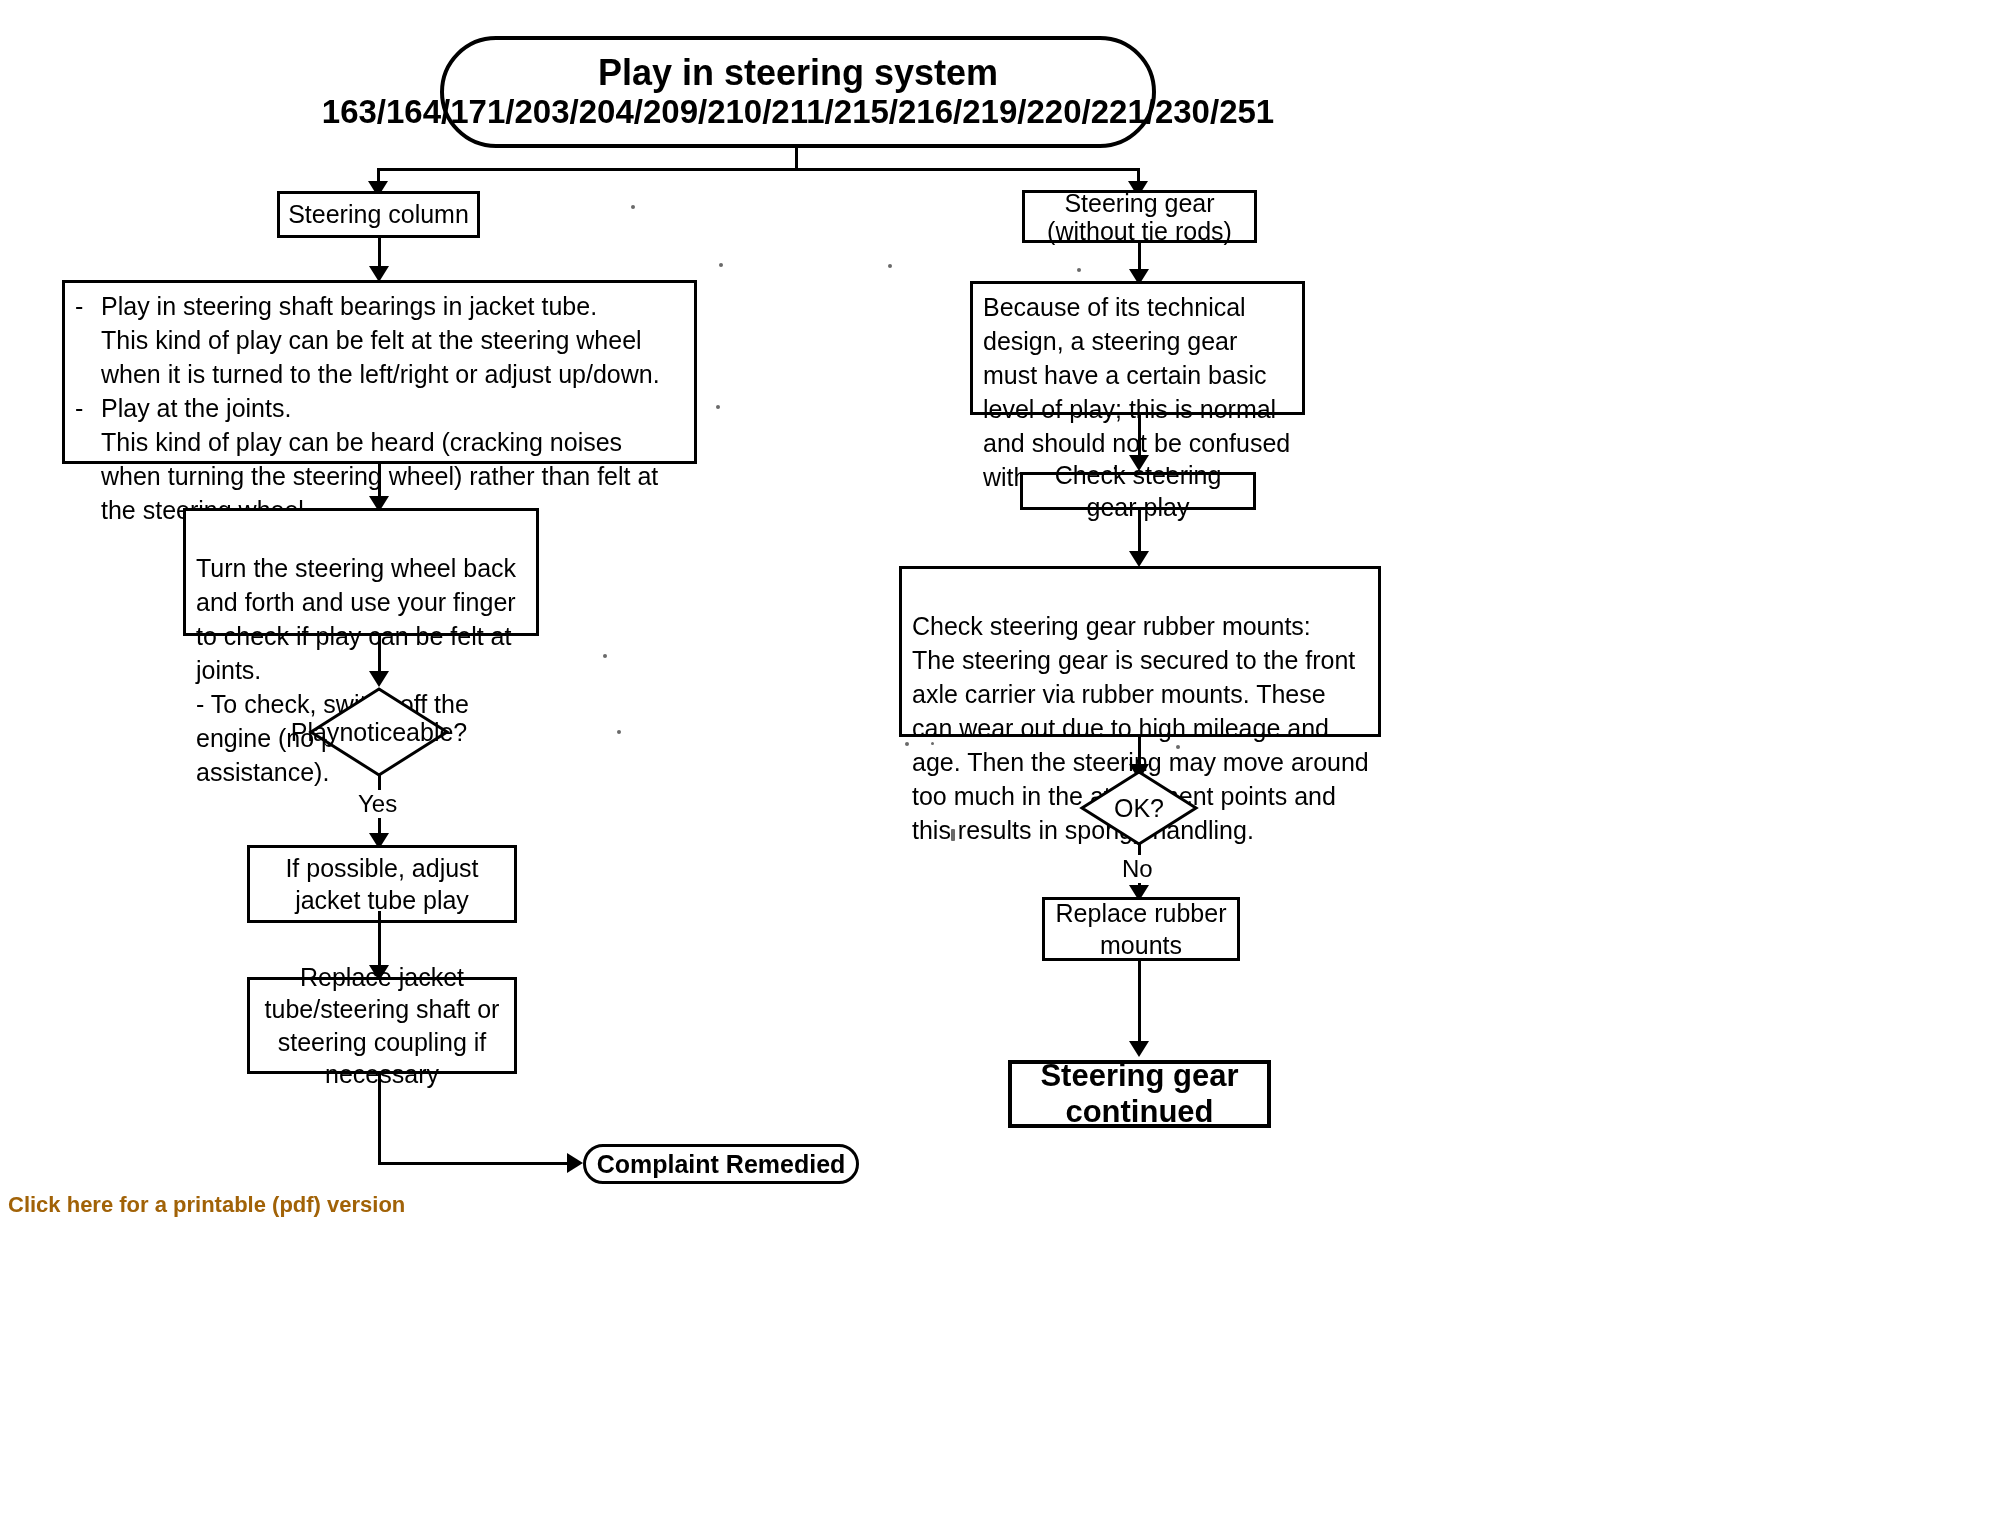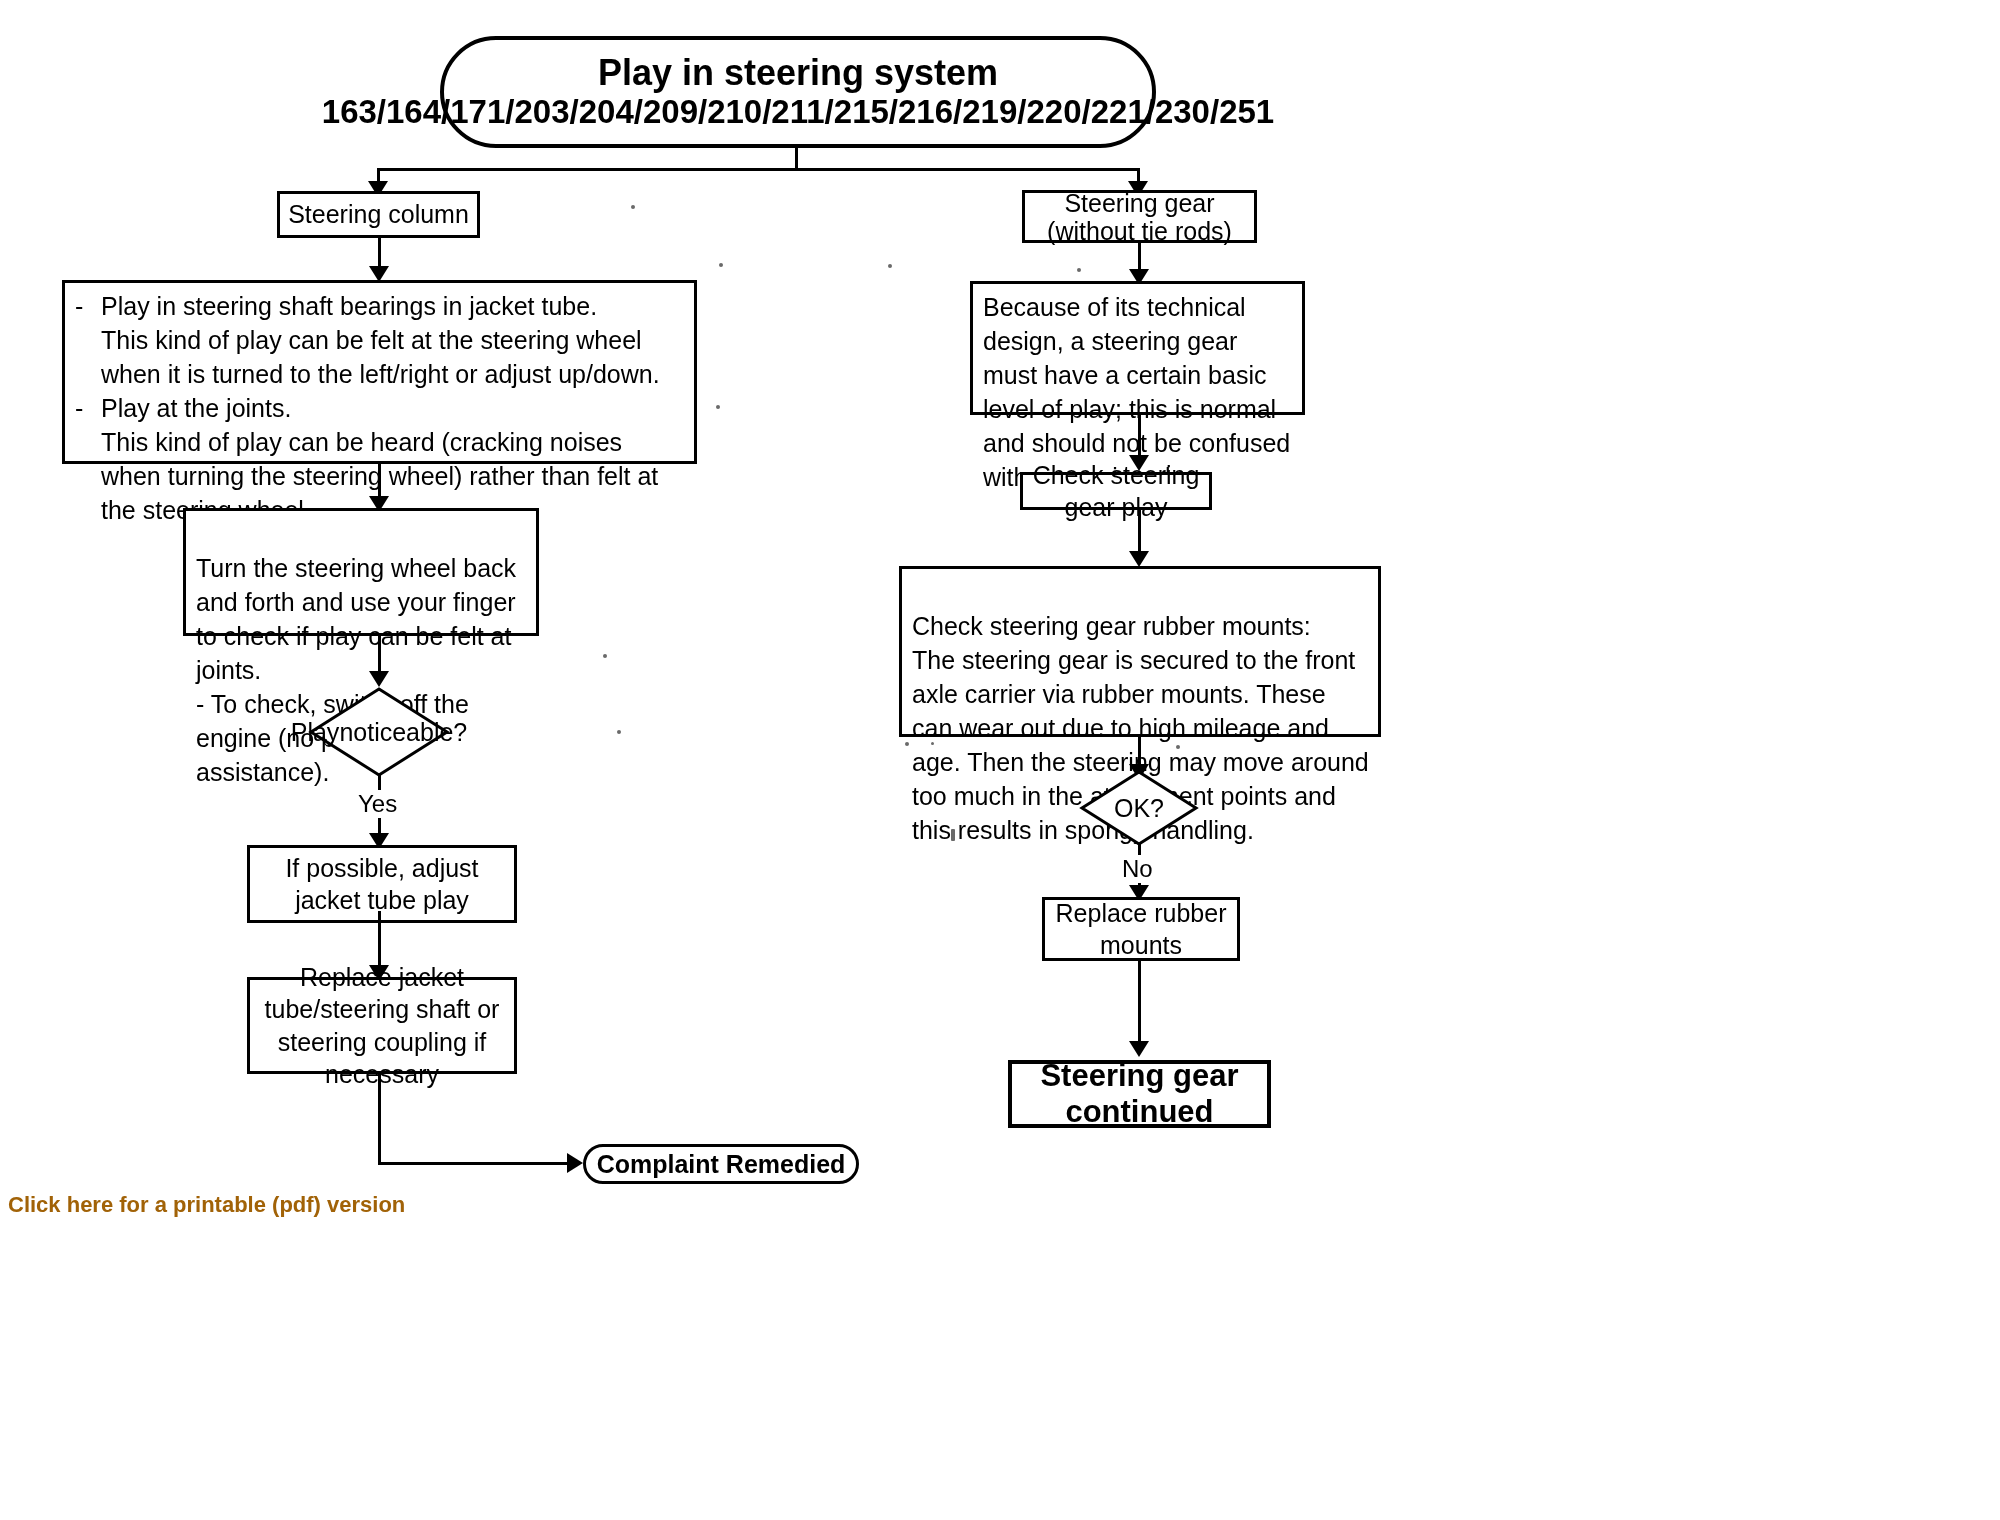--- a/index.html
+++ b/index.html
@@ -205,21 +205,21 @@
   <div class="vline" style="left:1138px;top:243px;height:32px;"></div>
   <div class="arrow-down" style="left:1129px;top:269px;"></div>
 
   <div class="node left-text" style="left:970px;top:281px;width:335px;height:134px;">
     <span>Because of its technical design, a steering gear must have a certain basic level of play; this is normal and should not be confused with excessive play.</span>
   </div>
 
   <div class="vline" style="left:1138px;top:415px;height:47px;"></div>
   <div class="arrow-down" style="left:1129px;top:455px;"></div>
 
-  <div class="node" style="left:1020px;top:472px;width:192px;height:38px;">
+  <div class="node" style="left:1020px;top:472px;width:236px;height:38px;">
     <span>Check steering gear play</span>
   </div>
 
   <div class="vline" style="left:1138px;top:510px;height:48px;"></div>
   <div class="arrow-down" style="left:1129px;top:551px;"></div>
 
   <div class="node left-text" style="left:899px;top:566px;width:482px;height:171px;white-space:pre-line;">
     <span>Check steering gear rubber mounts:
 The steering gear is secured to the front axle carrier via rubber mounts. These can wear out due to high mileage and age. Then the steering may move around too much in the attachment points and this results in spongy handling.</span>
   </div>

